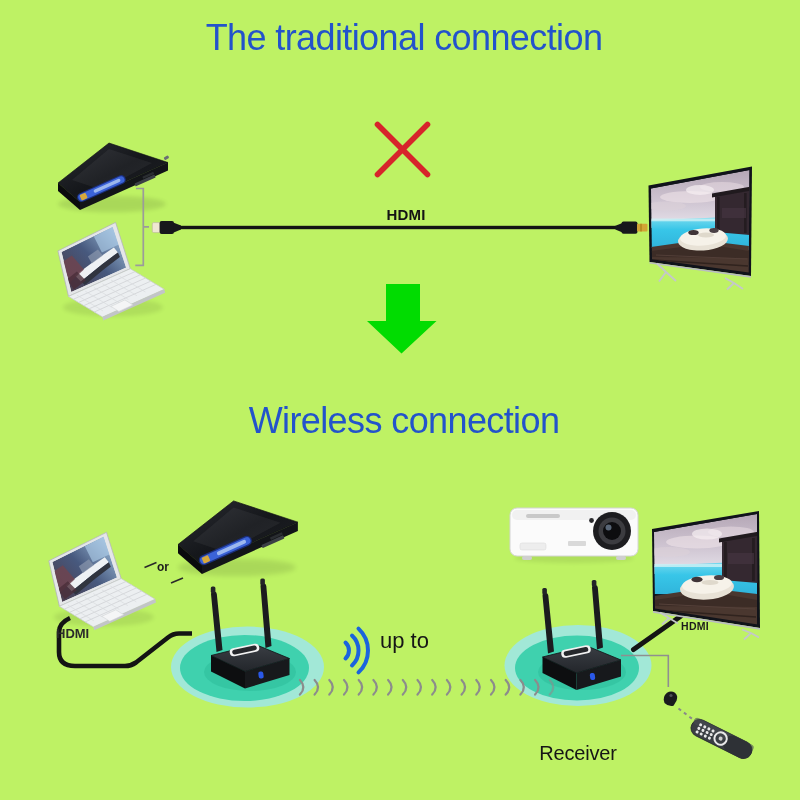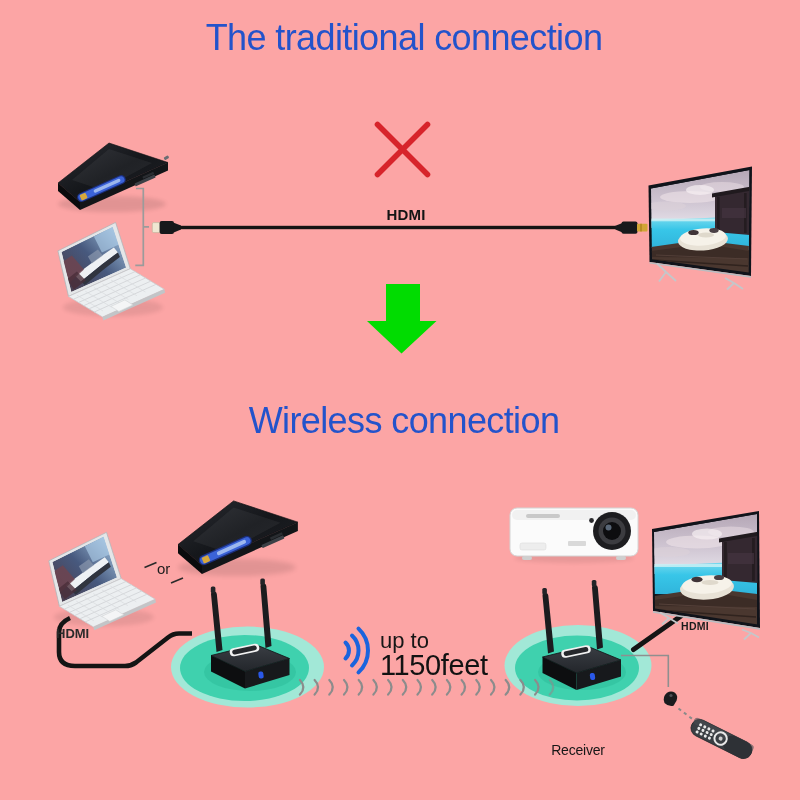--- a/index.html
+++ b/index.html
@@ -1,30 +1,30 @@
 <!DOCTYPE html>
 <html><head>
 <meta charset="utf-8">
 <style>
   html,body{margin:0;padding:0;background:#fff;}
-  .stage{position:relative;width:800px;height:800px;background:#fca5a5;overflow:hidden;
+  .stage{position:relative;width:800px;height:800px;background:#bef264;overflow:hidden;
          font-family:"Liberation Sans","DejaVu Sans",sans-serif;}
   .stage svg{position:absolute;left:0;top:0;}
   .txt{position:absolute;white-space:nowrap;color:#141414;line-height:1;}
   #title1,#title2{width:800px;text-align:center;font-size:36px;color:#2353cb;letter-spacing:-0.6px;}
   #title1{top:19.5px;left:4px;}
   #title2{top:402.5px;left:4px;}
   #hdmi-main{top:206.8px;left:306px;width:200px;text-align:center;font-size:15px;font-weight:bold;letter-spacing:0.2px;}
-  #or-label{top:561px;left:157px;font-size:15px;color:#1c1c1c;}
+  #or-label{top:561px;left:157px;font-size:12px;color:#1c1c1c;font-weight:bold;}
   #hdmi-laptop{top:627px;left:56px;font-size:13px;font-weight:bold;color:#2a2a2a;}
   #hdmi-tv{top:621px;left:681px;font-size:10.5px;font-weight:bold;color:#1c1c1c;letter-spacing:0.3px;}
   #upto{top:630px;left:380px;font-size:22px;color:#161616;}
   #feet{top:651px;left:380px;font-size:29px;color:#121212;letter-spacing:-0.4px;}
   #transmitter{top:743px;left:148px;width:200px;text-align:center;font-size:20px;color:#161616;letter-spacing:-0.2px;}
-  #receiver{top:743px;left:478px;width:200px;text-align:center;font-size:14px;color:#161616;letter-spacing:-0.2px;}
+  #receiver{top:743px;left:478px;width:200px;text-align:center;font-size:20px;color:#161616;letter-spacing:-0.2px;}
 </style>
 </head>
 <body>
 
 <div class="stage">
 
 <svg width="800" height="800" viewBox="0 0 800 800">
   <defs>
     <linearGradient id="skyG" x1="0" y1="0" x2="0" y2="1">
       <stop offset="0" stop-color="#b5a7b6"></stop>
@@ -367,16 +367,15 @@
   </g>
 </svg>
 
 <div class="txt" id="title1">The traditional connection</div>
 <div class="txt" id="hdmi-main">HDMI</div>
 <div class="txt" id="title2">Wireless connection</div>
 <div class="txt" id="or-label">or</div>
 <div class="txt" id="hdmi-laptop">HDMI</div>
 <div class="txt" id="hdmi-tv">HDMI</div>
 <div class="txt" id="upto">up to</div>
-<div class="txt" id="feet">1150feet</div>
 <div class="txt" id="receiver">Receiver</div>
 
 </div>
 
 </body></html>

